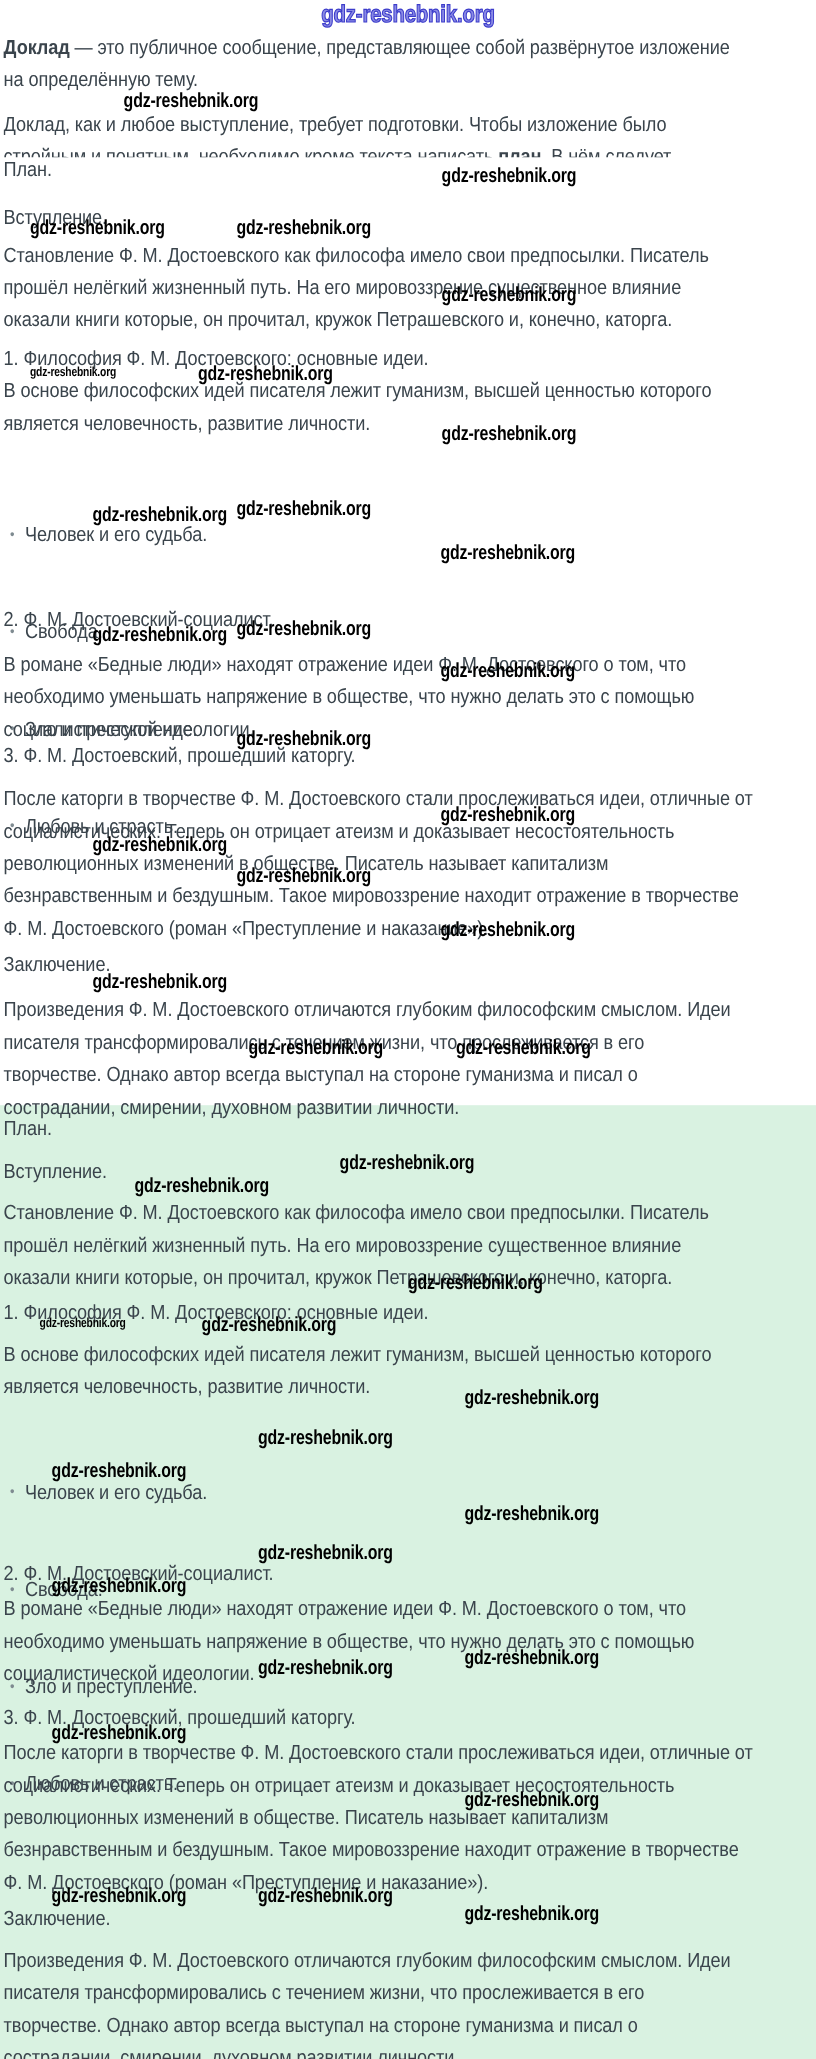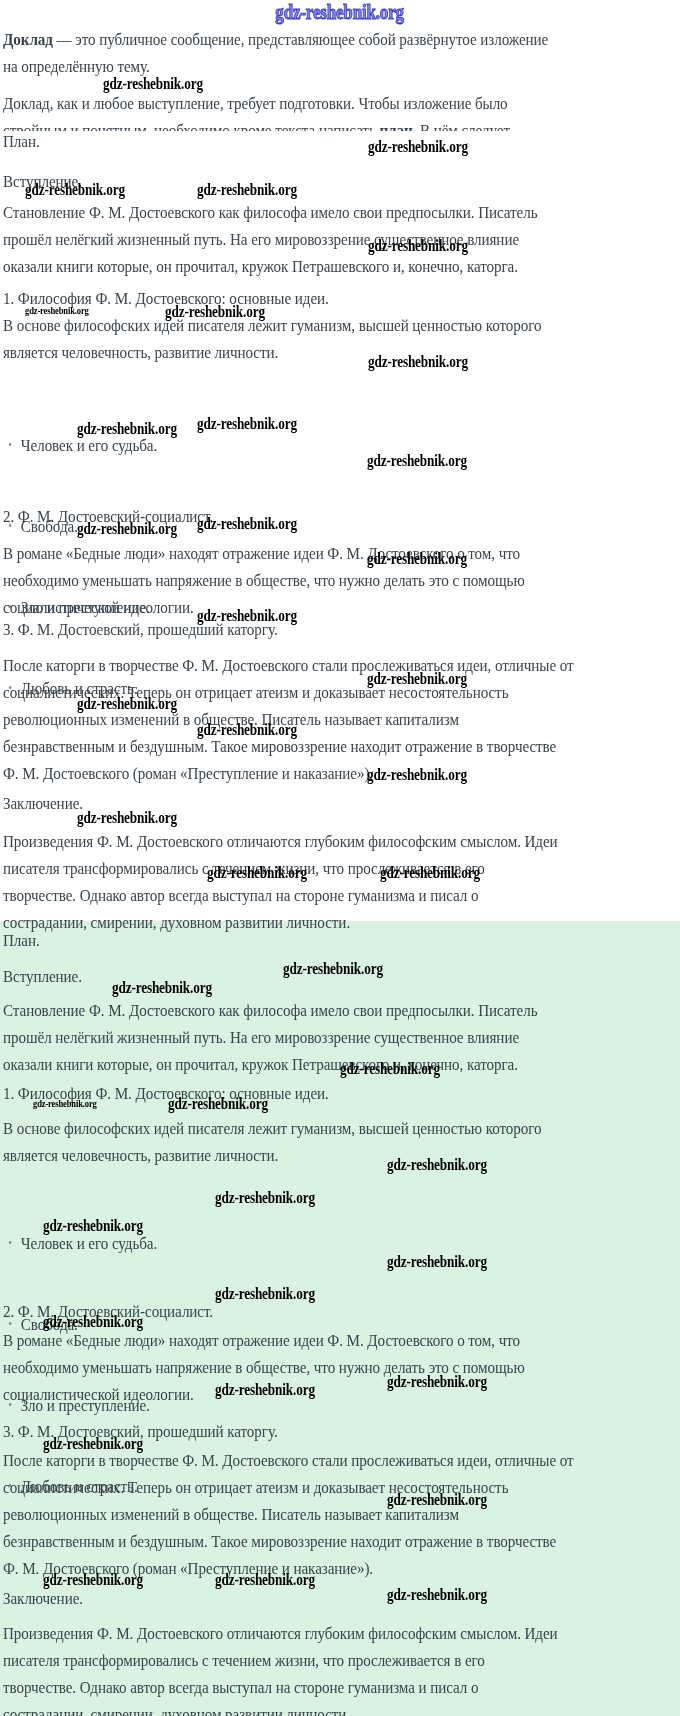--- a/index.html
+++ b/index.html
@@ -1,21 +1,21 @@
 <!DOCTYPE html>
 <html style="--page-bg: #ffffff; --highlight-bg: #d9f2e1; --body-text: #3a444c; --watermark-black: #000000; --watermark-blue: #3c3ccb;"><head>
 <meta charset="utf-8">
 <style>
   html,body{margin:0;padding:0;}
   body{
     width:680px;height:1716px;overflow:hidden;
     background:var(--page-bg,#fff);
     font-family:"Liberation Sans","DejaVu Sans",sans-serif;
   }
-  .page{position:relative;width:680px;height:1716px;overflow:hidden;font-family:Liberation Serif, serif;}
+  .page{position:relative;width:680px;height:1716px;overflow:hidden;}
   .green-bg{position:absolute;left:0;top:921px;width:680px;height:795px;background:var(--highlight-bg,#d9f2e1);}
 
   
   .blk{
     position:absolute;left:3px;
     font-size:17px;line-height:27px;
     color:var(--body-text,#3a444c);
     white-space:pre;
     transform:scaleX(0.89);transform-origin:0 0;
     letter-spacing:-0.1px;

